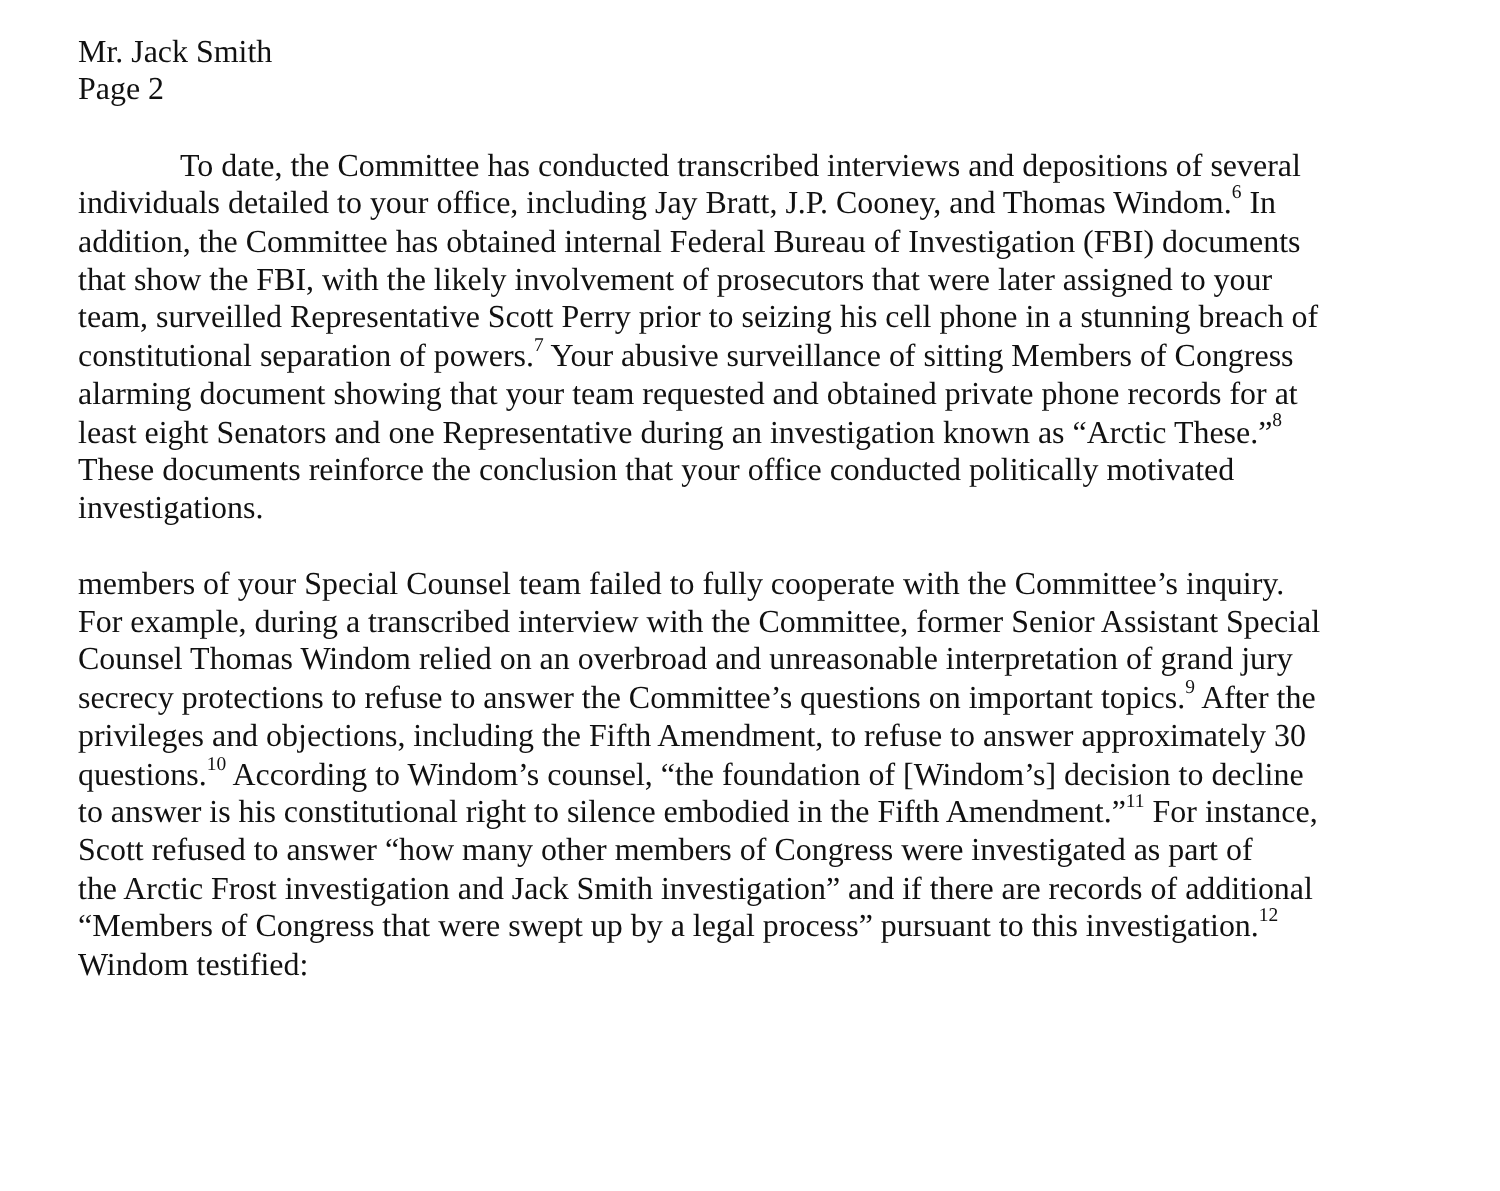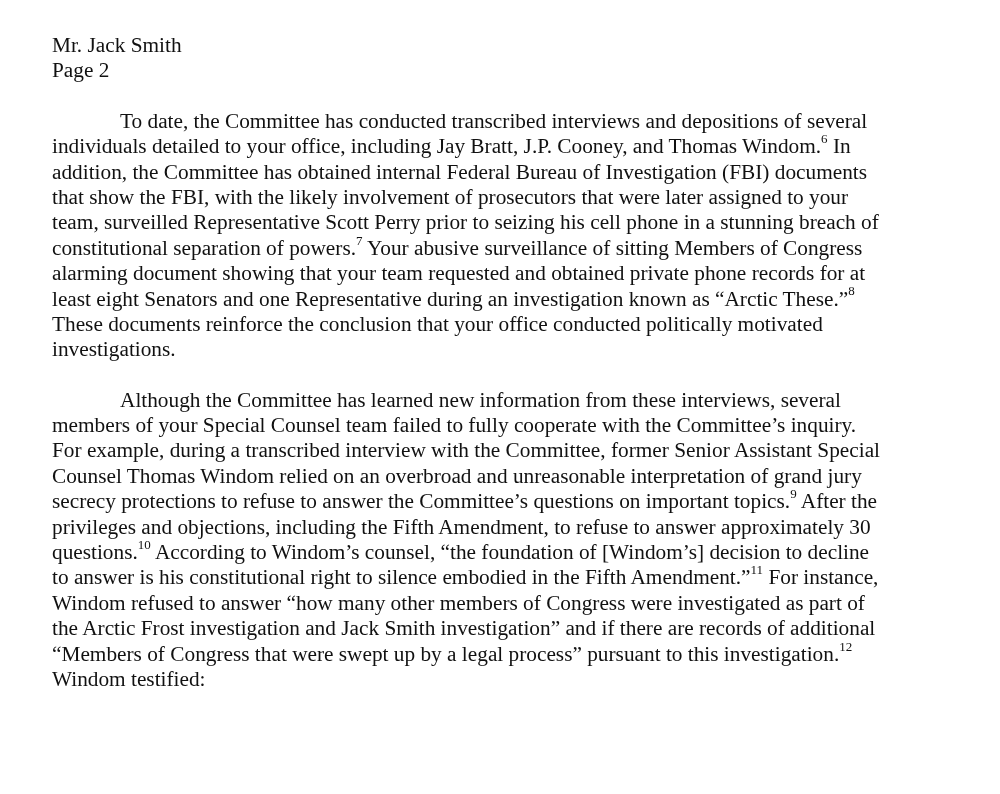--- a/index.html
+++ b/index.html
@@ -14,21 +14,20 @@
       position: relative;
       font-family: "Liberation Serif", "DejaVu Serif", serif;
       color: #111111;
       font-size: 21.3px;
     }
     .page {
       position: absolute;
       left: 52px;
       top: 22px;
       width: 940px;
-      margin-top: 11px;
     }
     .line {
       display: block;
       white-space: nowrap;
       height: 25.4px;
       line-height: 25.4px;
     }
     .header-block { margin-bottom: 25px; }
     .paragraph { margin-bottom: 25px; }
     .indent { padding-left: 68px; }
@@ -55,26 +54,25 @@
       <span class="line"><span>addition, the Committee has obtained internal Federal Bureau of Investigation (FBI) documents</span></span>
       <span class="line"><span>that show the FBI, with the likely involvement of prosecutors that were later assigned to your</span></span>
       <span class="line"><span>team, surveilled Representative Scott Perry prior to seizing his cell phone in a stunning breach of</span></span>
       <span class="line"><span>constitutional separation of powers.</span><sup>7</sup><span> Your abusive surveillance of sitting Members of Congress</span></span>
       <span class="line"><span>alarming document showing that your team requested and obtained private phone records for at</span></span>
       <span class="line"><span>least eight Senators and one Representative during an investigation known as “Arctic These.”</span><sup>8</sup></span>
       <span class="line"><span>These documents reinforce the conclusion that your office conducted politically motivated</span></span>
       <span class="line"><span>investigations.</span></span>
     </div>
   <div class="paragraph">
-      <span class="line indent"><span>Although the Committee has learned new information from these interviews, several</span></span>
       <span class="line"><span>members of your Special Counsel team failed to fully cooperate with the Committee’s inquiry.</span></span>
       <span class="line"><span>For example, during a transcribed interview with the Committee, former Senior Assistant Special</span></span>
       <span class="line"><span>Counsel Thomas Windom relied on an overbroad and unreasonable interpretation of grand jury</span></span>
       <span class="line"><span>secrecy protections to refuse to answer the Committee’s questions on important topics.</span><sup>9</sup><span> After the</span></span>
       <span class="line"><span>privileges and objections, including the Fifth Amendment, to refuse to answer approximately 30</span></span>
       <span class="line"><span>questions.</span><sup>10</sup><span> According to Windom’s counsel, “the foundation of [Windom’s] decision to decline</span></span>
       <span class="line"><span>to answer is his constitutional right to silence embodied in the Fifth Amendment.”</span><sup>11</sup><span> For instance,</span></span>
-      <span class="line"><span>Windom refused to answer “how many other members of Congress were investigated as part of</span></span>
+      <span class="line"><span>Scott refused to answer “how many other members of Congress were investigated as part of</span></span>
       <span class="line"><span>the Arctic Frost investigation and Jack Smith investigation” and if there are records of additional</span></span>
       <span class="line"><span>“Members of Congress that were swept up by a legal process” pursuant to this investigation.</span><sup>12</sup></span>
       <span class="line"><span>Windom testified:</span></span>
     </div>
 </div>
 
 </body></html>

